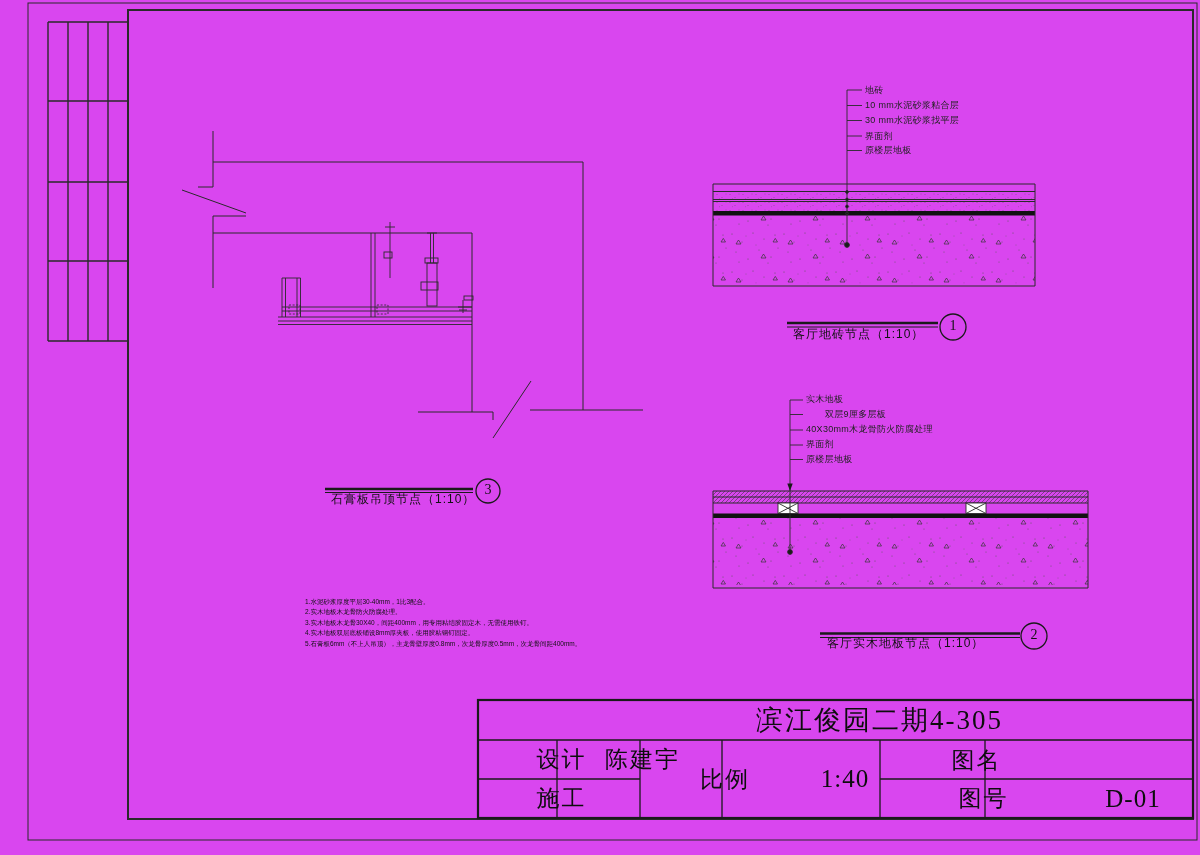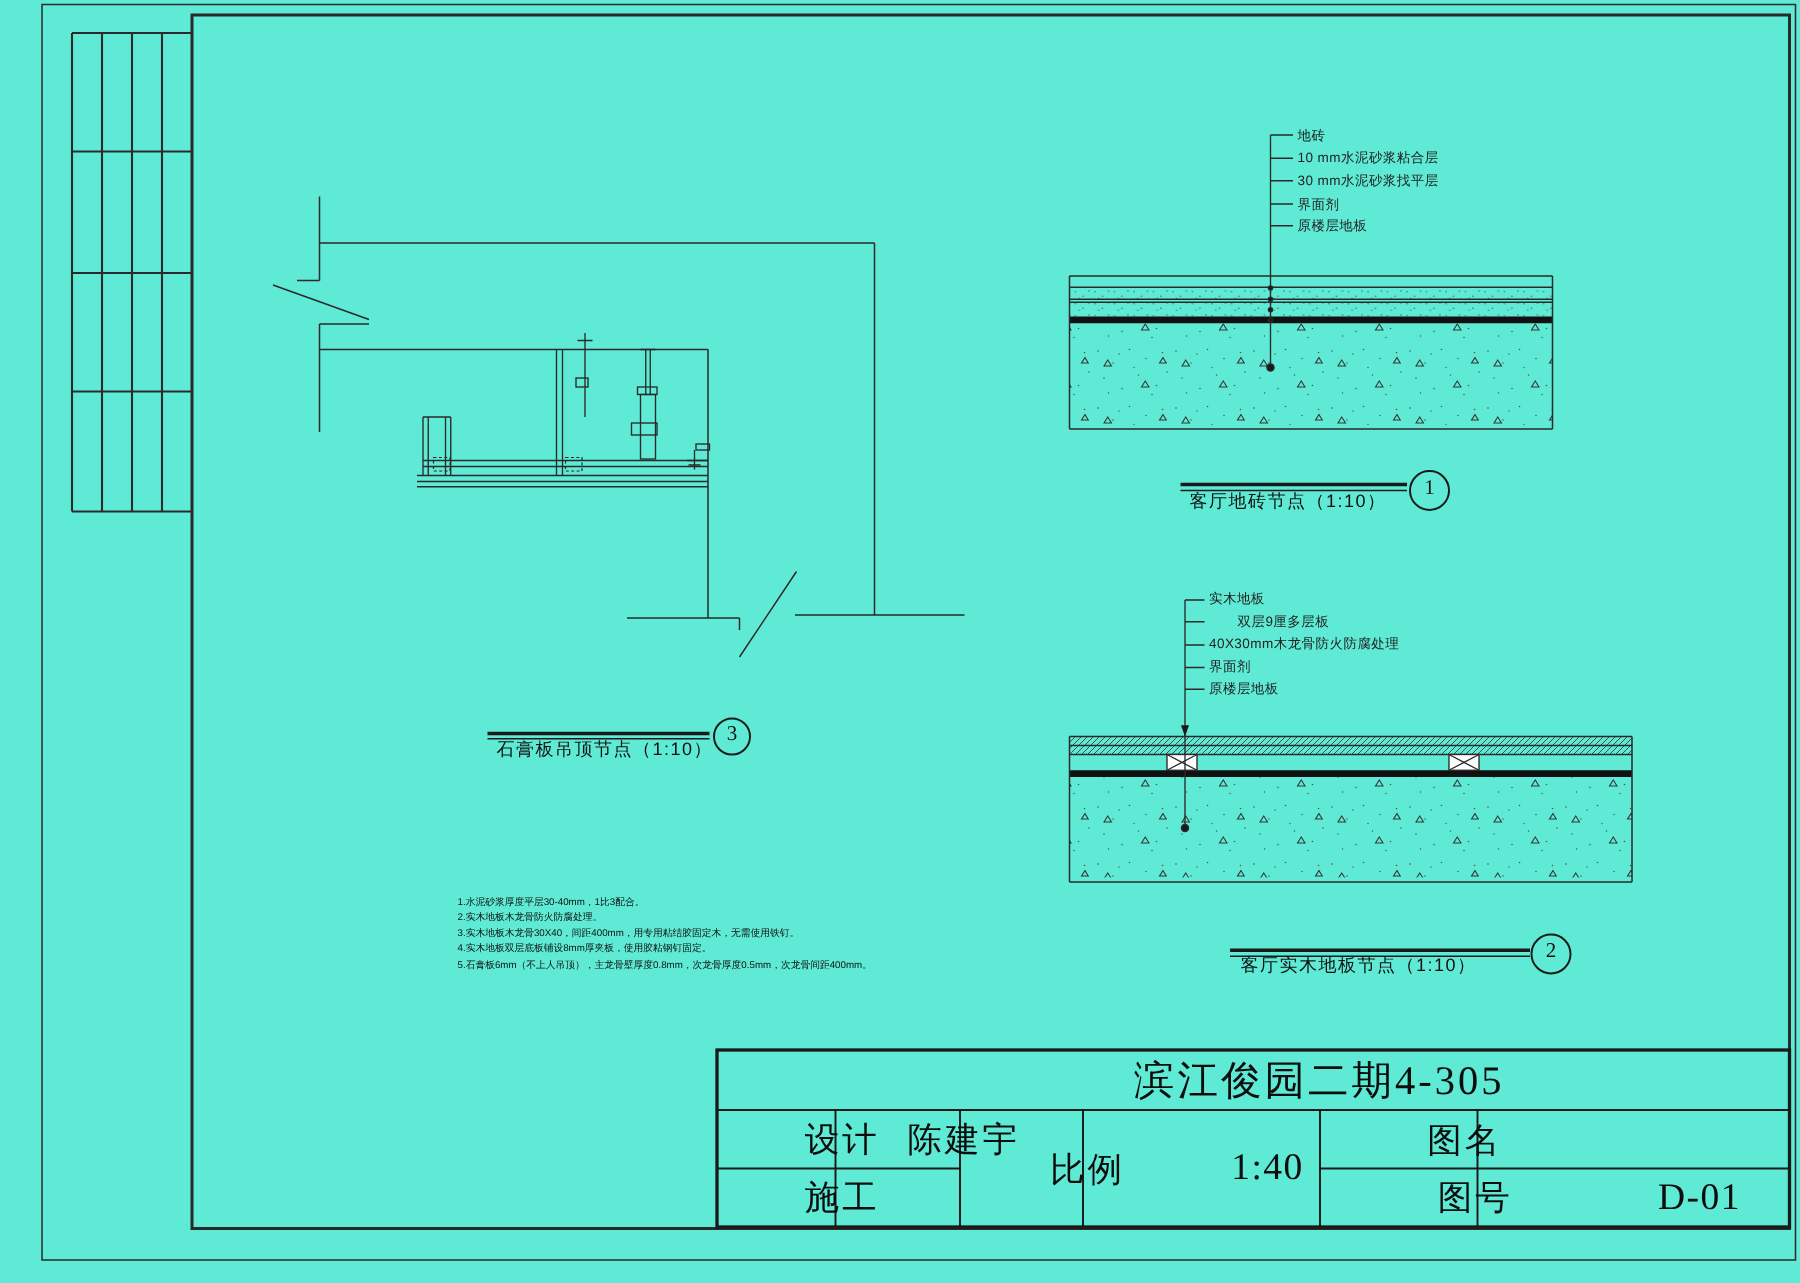--- a/index.html
+++ b/index.html
@@ -1,16 +1,16 @@
 <!DOCTYPE html>
 <html><head>
 <meta charset="utf-8">
 <style>
   html,body{margin:0;padding:0;background:#fff;}
-  #sheet{position:relative;width:1200px;height:855px;background:#5eead4;overflow:hidden;
+  #sheet{position:relative;width:1200px;height:855px;background:#d946ef;overflow:hidden;
          font-family:"Liberation Sans",sans-serif;color:#1c1c1c;}
   #linework{position:absolute;left:0;top:0;}
   .abs{position:absolute;white-space:nowrap;}
   .layer-label{font-size:9px;letter-spacing:.3px;color:#222;}
   .detail-title{font-size:12px;letter-spacing:1px;color:#111;
                 font-family:Liberation Sans, sans-serif;margin-top:24px;}
   .bubble-num{font-size:14px;color:#111;text-align:center;
               font-family:"Liberation Serif",serif;}
   .note-line{font-size:6.5px;color:#111;line-height:10.4px;}
   .tb-text{font-family:"Liberation Serif",serif;color:#0d0d0d;

